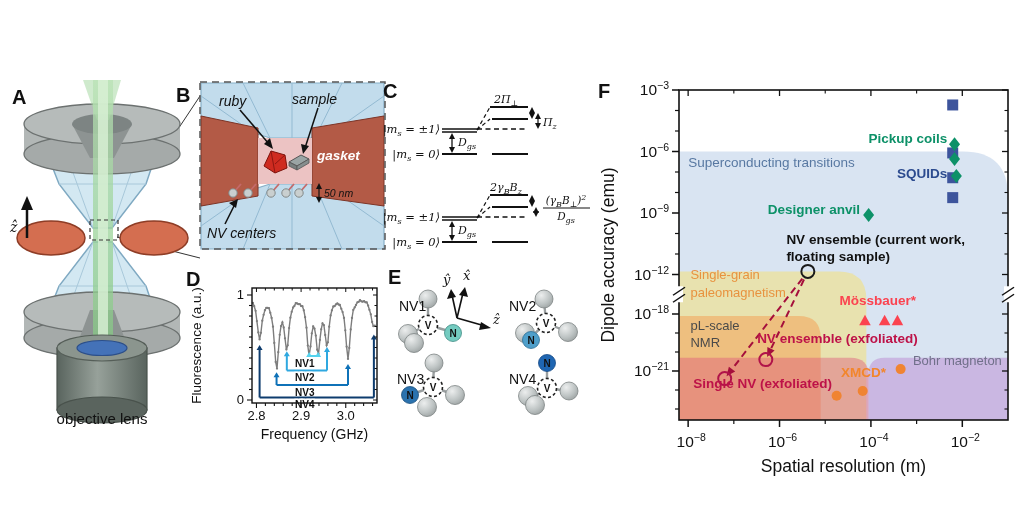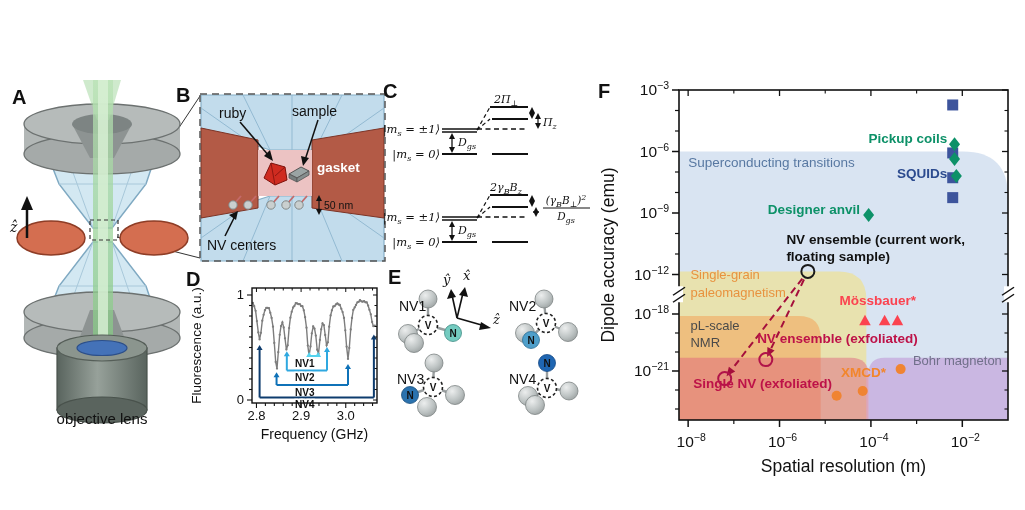--- a/index.html
+++ b/index.html
@@ -83,21 +83,21 @@
 
       <g>
         <line x1="22" y1="158" x2="22" y2="126" stroke="#111" stroke-width="2.5"></line>
         <polygon points="22,116 16,130 28,130" fill="#111"></polygon>
       </g>
       <text class="math" x="5" y="152" font-size="14" fill="#111">ẑ</text>
       <text x="97" y="344" font-size="15" fill="#111" text-anchor="middle">objective lens</text>
     </svg>
   </div>
 
-  <div class="panel" style="left:195px;top:88px;width:195px;height:180px;">
+  <div class="panel" style="left:195px;top:76px;width:195px;height:180px;font-style:italic;">
     <svg width="195" height="180" viewBox="0 0 195 180">
 
       <g>
         <polygon points="6,7 189,7 189,40 120,62 75,62 6,40" fill="#c2dcec" stroke="#86b0c8" stroke-width="1.2"></polygon>
         <line x1="75" y1="62" x2="48" y2="7" stroke="#93bad2" stroke-width="1"></line>
         <line x1="63" y1="60" x2="6" y2="20" stroke="#93bad2" stroke-width="1"></line>
         <line x1="120" y1="62" x2="147" y2="7" stroke="#93bad2" stroke-width="1"></line>
         <line x1="132" y1="60" x2="189" y2="20" stroke="#93bad2" stroke-width="1"></line>
         <line x1="97" y1="62" x2="97" y2="7" stroke="#93bad2" stroke-width="1"></line>
       </g>

